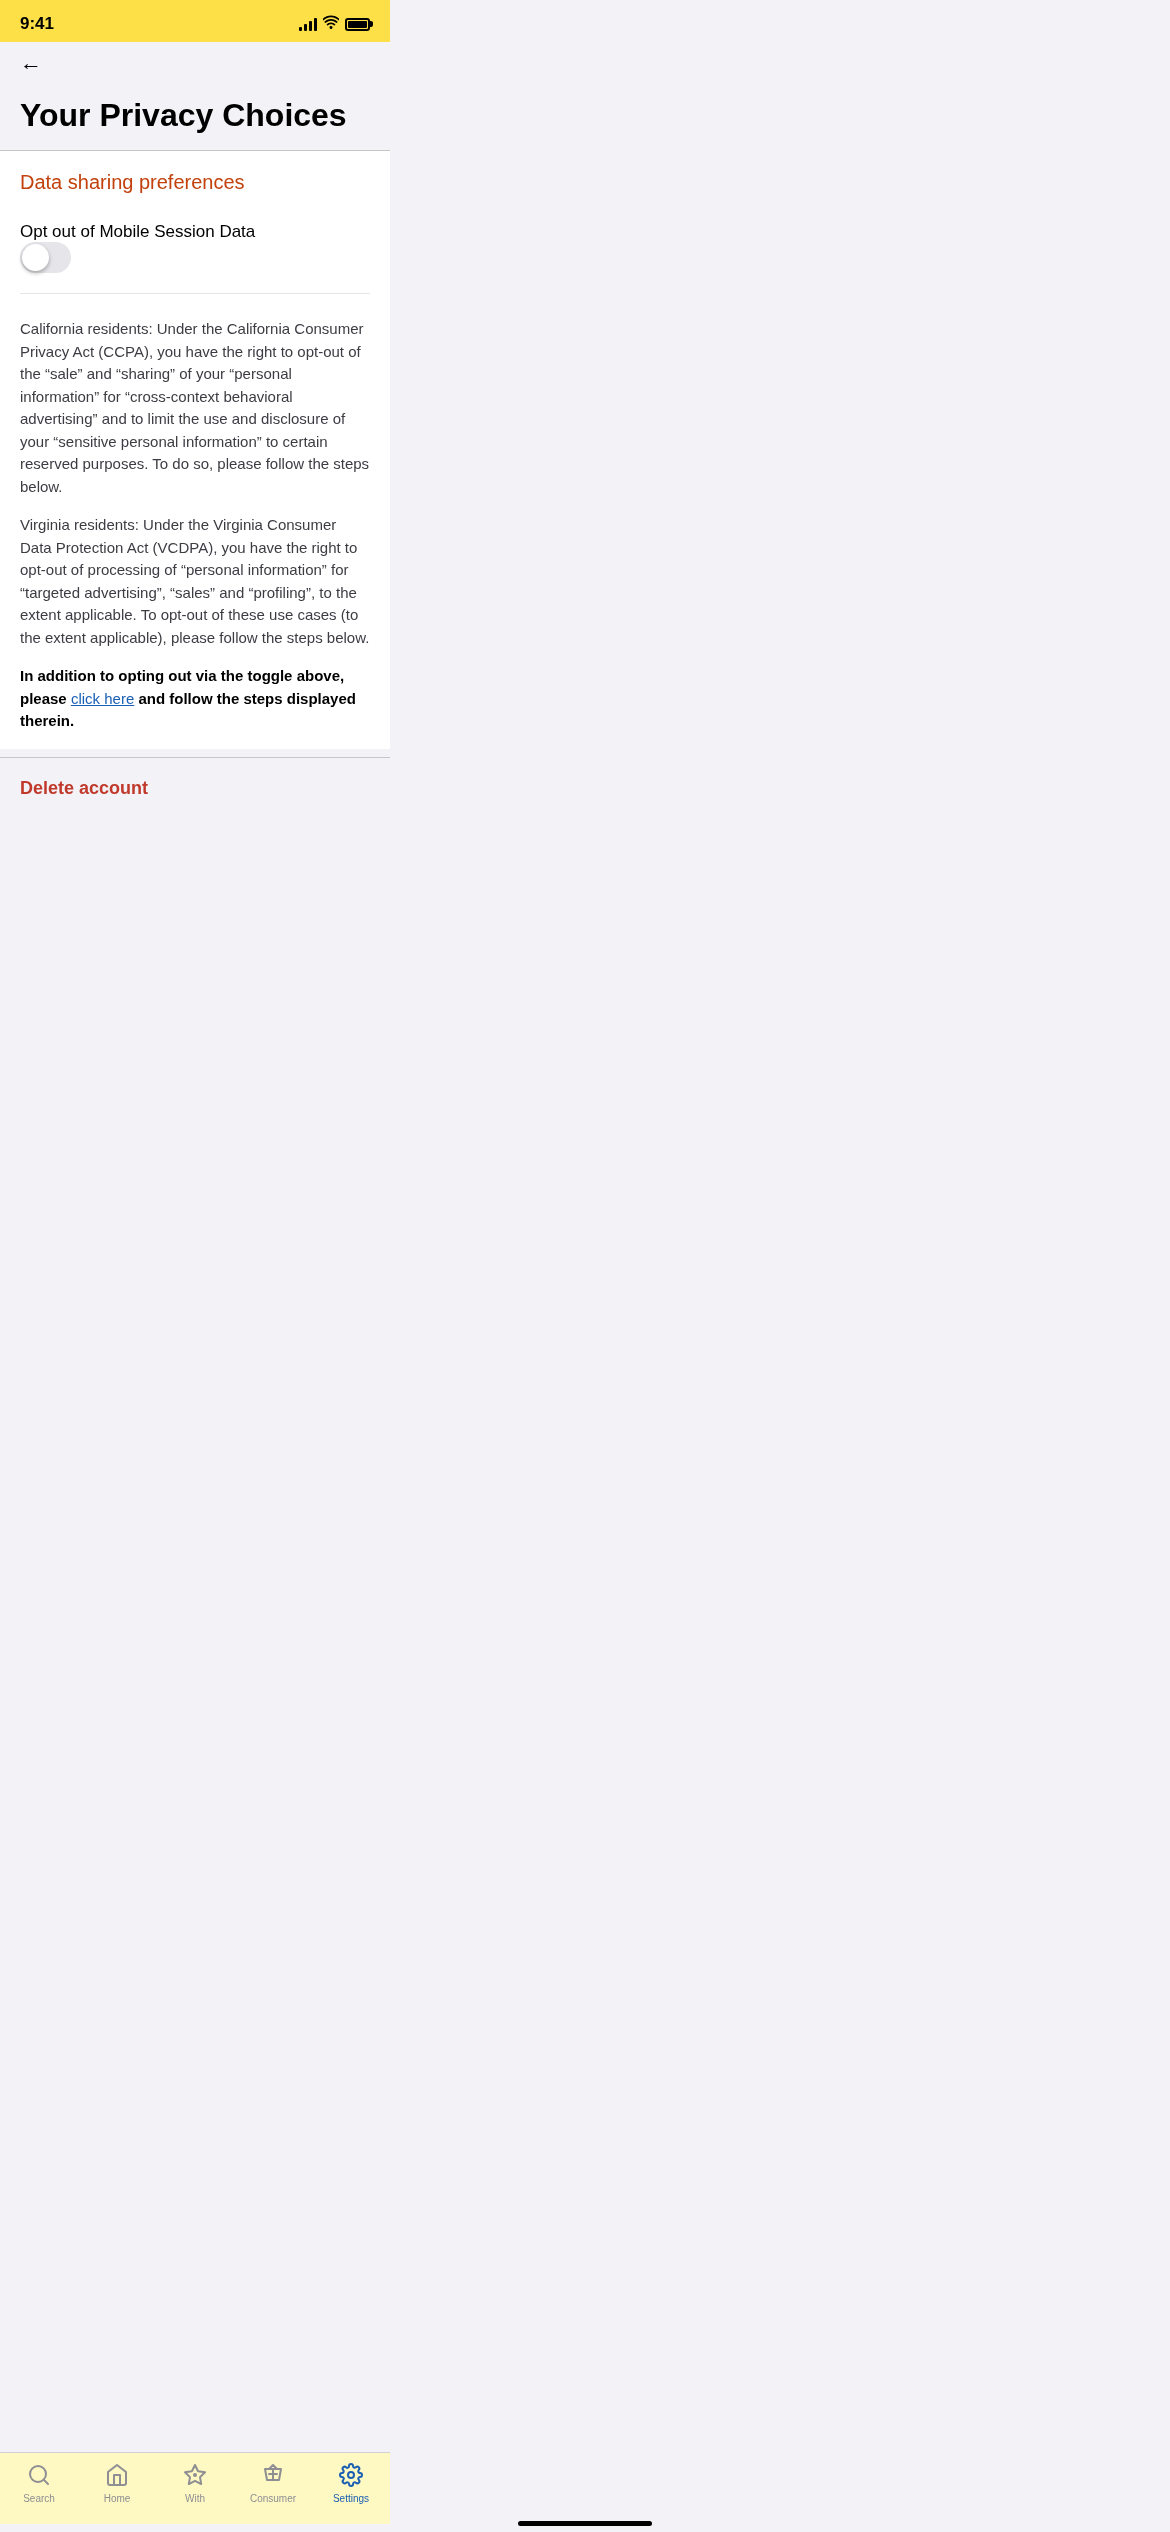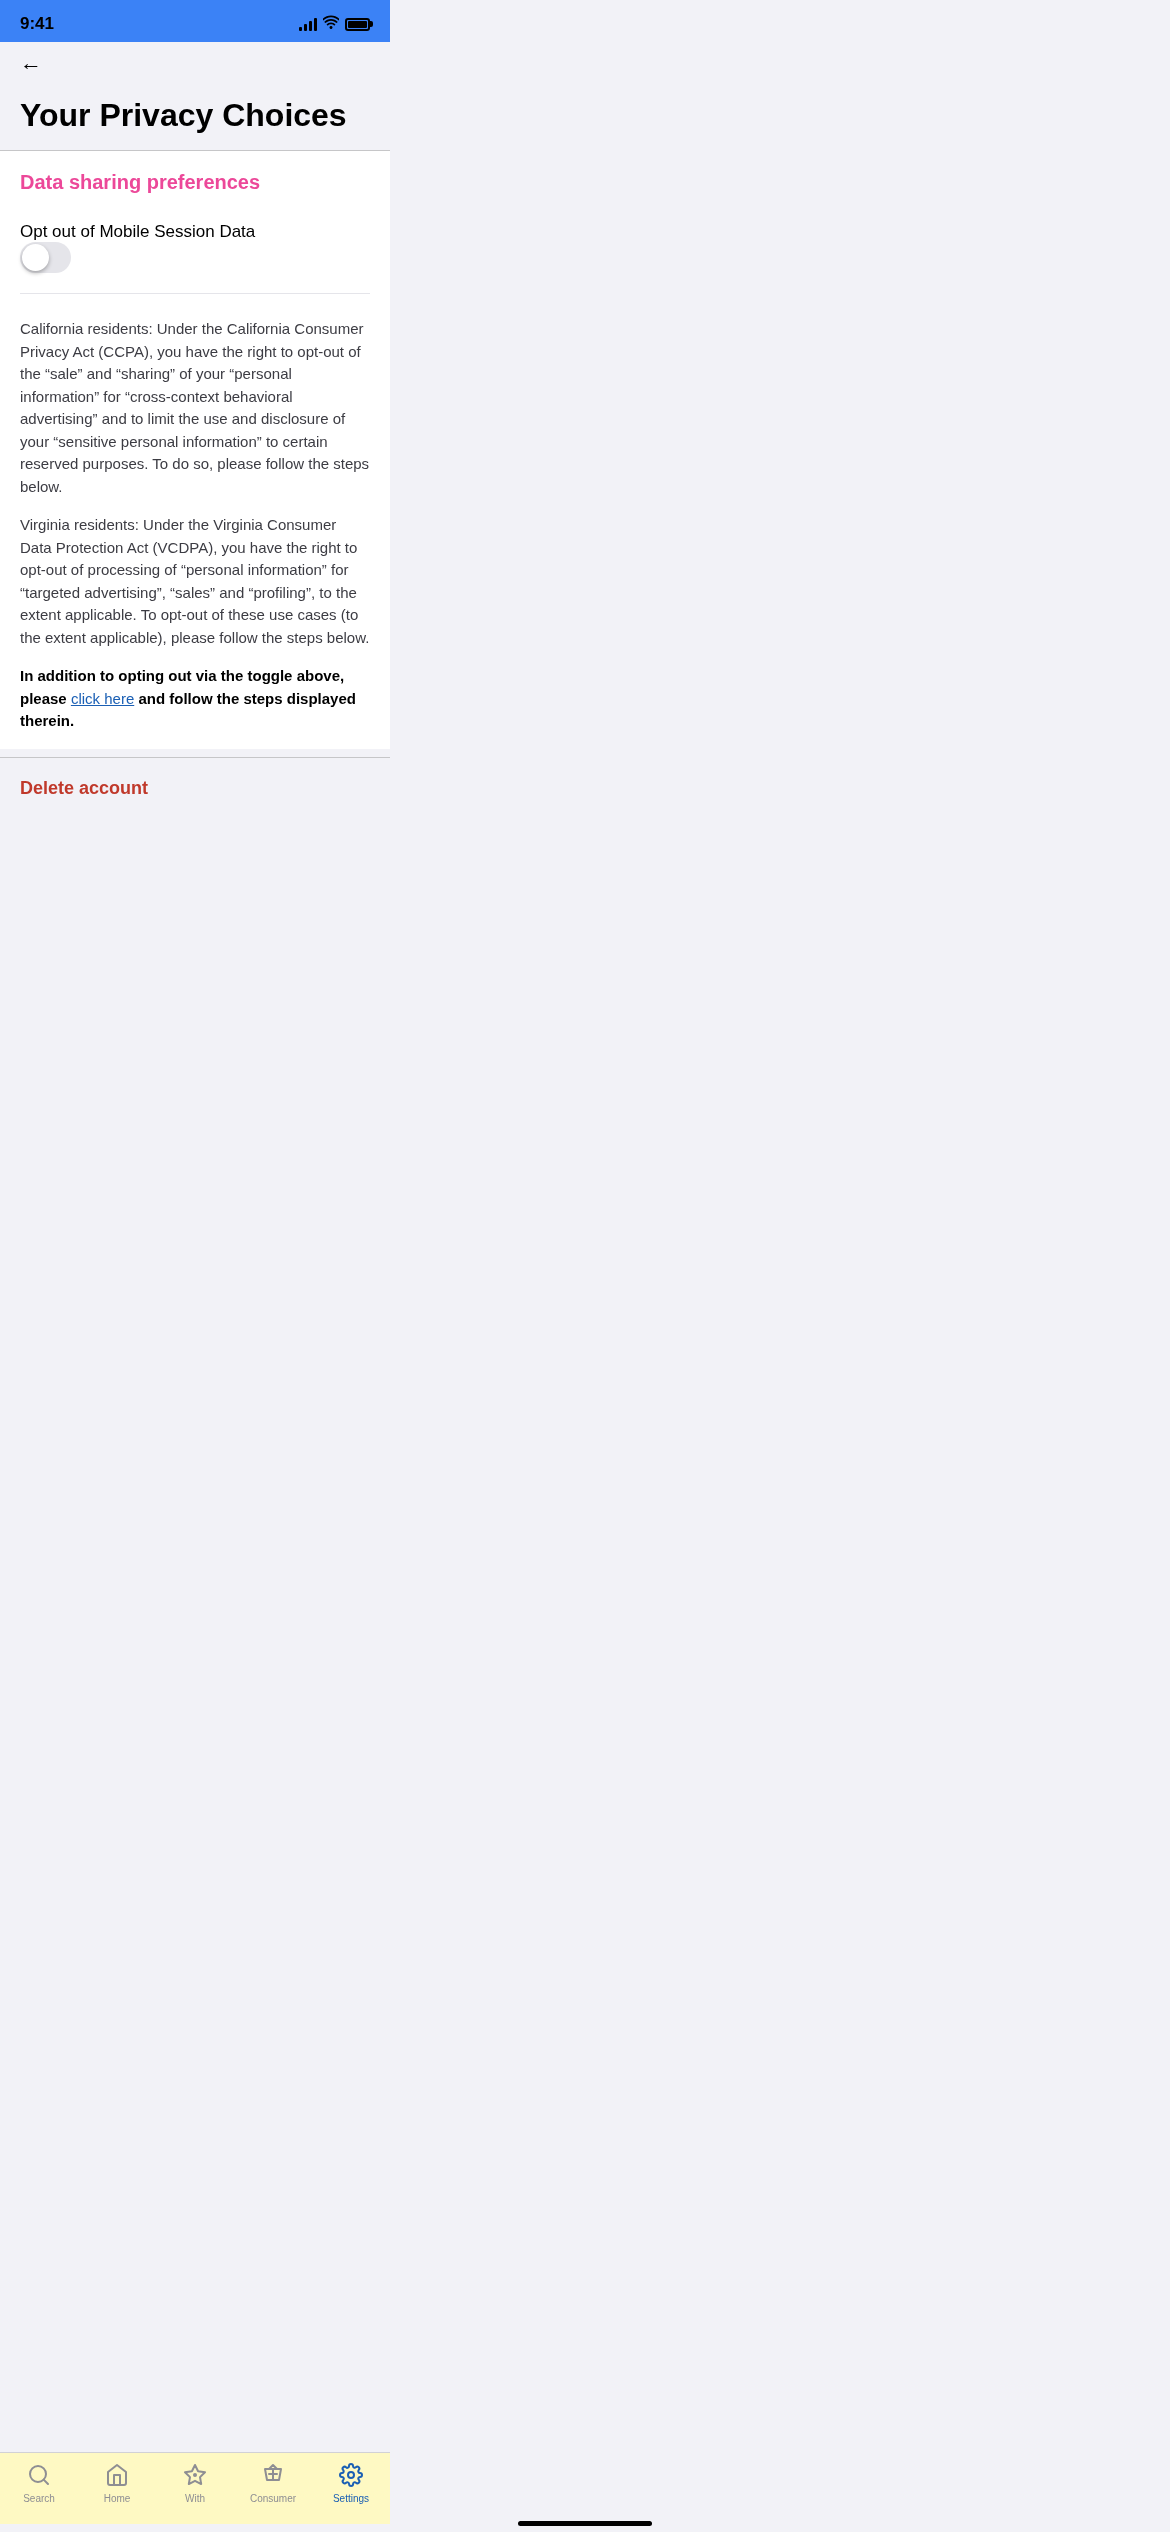--- a/index.html
+++ b/index.html
@@ -16,21 +16,21 @@
       font-family: -apple-system, BlinkMacSystemFont, 'SF Pro Text', 'Helvetica Neue', Arial, sans-serif;
       overflow: hidden;
       position: relative;
     }
 
     .status-bar {
       display: flex;
       justify-content: space-between;
       align-items: center;
       padding: 14px 20px 8px 20px;
-      background: #3b82f6;
+      background: #fde047;
     }
 
     .status-time {
       font-size: 17px;
       font-weight: 600;
       color: #000;
     }
 
     .status-icons {
       display: flex;
@@ -112,22 +112,22 @@
       margin: 0;
     }
 
     .content-area {
       background: #fff;
       padding: 0 20px;
     }
 
     .section-title {
       font-size: 20px;
-      font-weight: 700;
-      color: #ec4899;
+      font-weight: 400;
+      color: #c2410c;
       padding: 20px 0 16px 0;
     }
 
     .toggle-row {
       display: flex;
       justify-content: space-between;
       align-items: flex-start;
       padding: 12px 0;
       flex-direction: column;
     }

